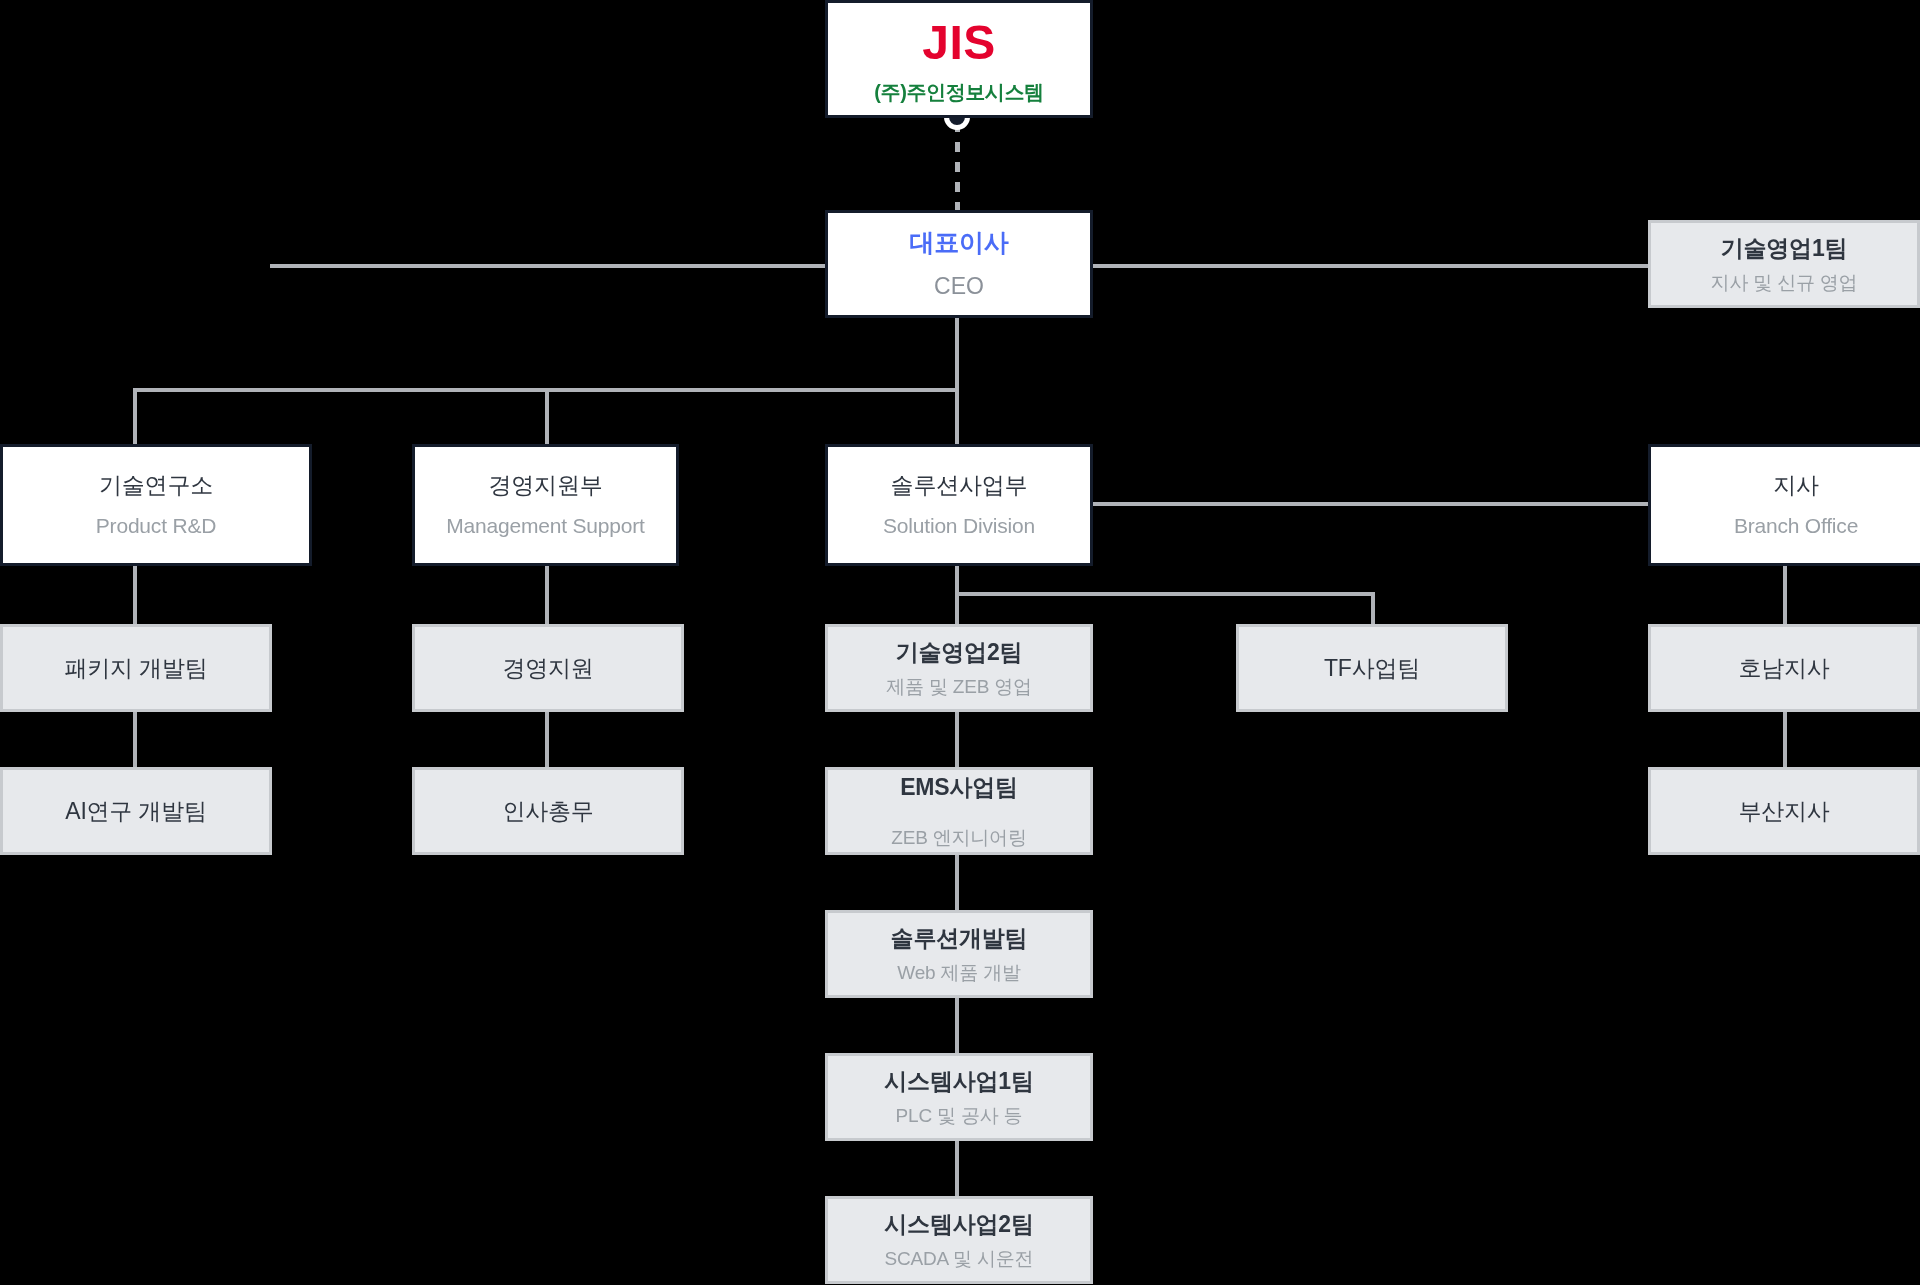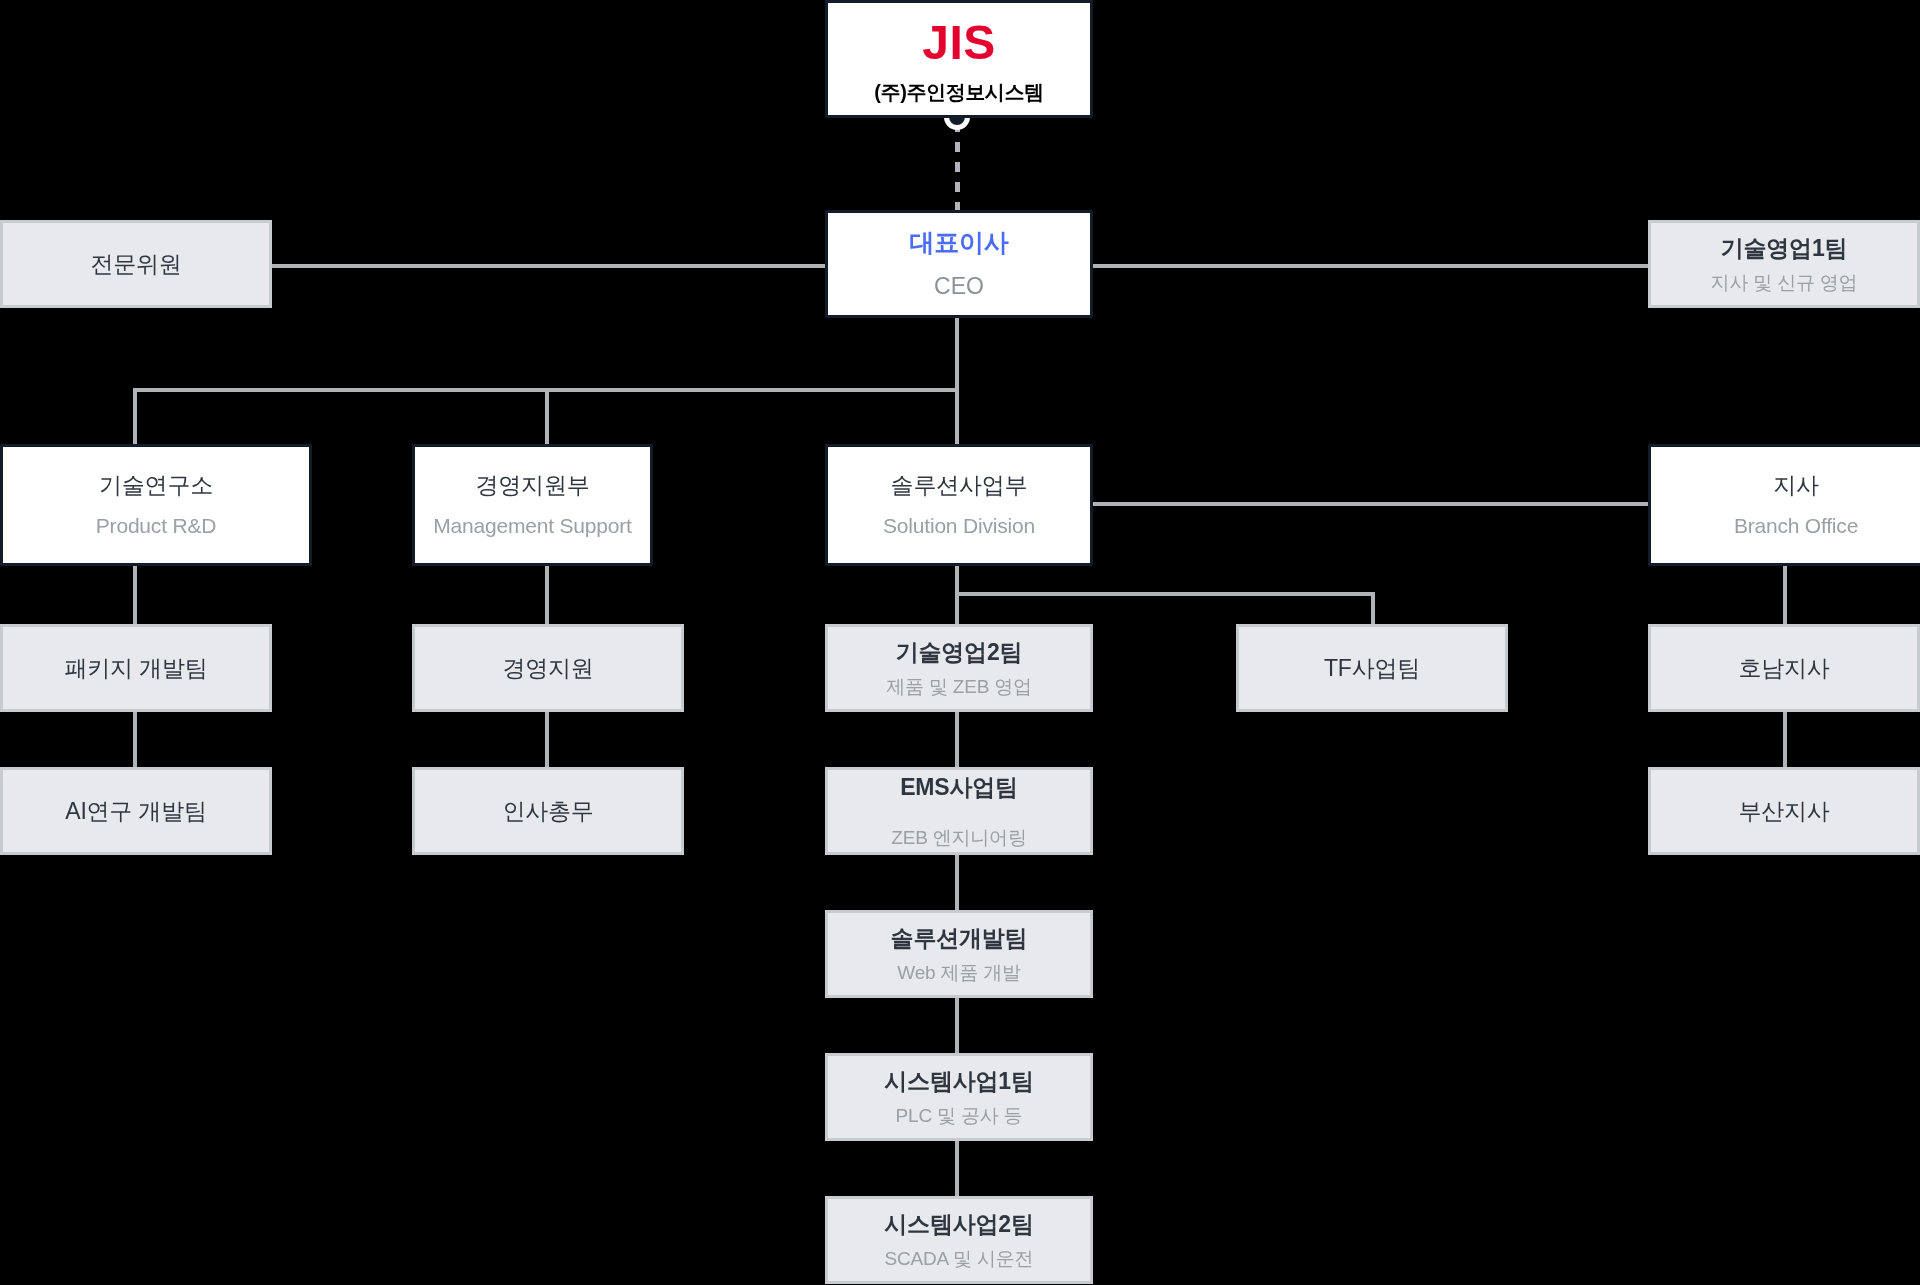--- a/index.html
+++ b/index.html
@@ -92,21 +92,21 @@
   
   .brand-mark {
     font-size: 48px;
     font-weight: 700;
     color: #e4032e;
     letter-spacing: 0.5px;
   }
   .brand-name {
     font-size: 20px;
     font-weight: 700;
-    color: #000000;
+    color: #15803d;
     margin-top: 7px;
     letter-spacing: -0.4px;
   }
 
   .title-ceo {
     font-size: 25px;
     font-weight: 700;
     color: #4a6cf7;
     letter-spacing: -0.3px;
   }
@@ -161,35 +161,32 @@
   <div class="box box-root" style="left:825px; top:0px; width:268px; height:118px;">
     <span class="brand-mark">JIS</span>
     <span class="brand-name">(주)주인정보시스템</span>
   </div>
 
   <div class="box box-div" style="left:825px; top:210px; width:268px; height:108px;">
     <span class="title-ceo">대표이사</span>
     <span class="subtitle-ceo">CEO</span>
   </div>
 
-  <div class="box box-team" style="left:0px; top:220px; width:272px; height:88px;">
-    <span class="title title-plain">전문위원</span>
-  </div>
 
   <div class="box box-team" style="left:1648px; top:220px; width:272px; height:88px;">
     <span class="title">기술영업1팀</span>
     <span class="subtitle subtitle-sm">지사 및 신규 영업</span>
   </div>
 
   <div class="box box-div" style="left:0px; top:444px; width:312px; height:122px;">
     <span class="title title-plain">기술연구소</span>
     <span class="subtitle">Product R&amp;D</span>
   </div>
 
-  <div class="box box-div" style="left:412px; top:444px; width:241px; height:122px;">
+  <div class="box box-div" style="left:412px; top:444px; width:267px; height:122px;">
     <span class="title title-plain">경영지원부</span>
     <span class="subtitle">Management Support</span>
   </div>
 
   <div class="box box-div" style="left:825px; top:444px; width:268px; height:122px;">
     <span class="title title-plain">솔루션사업부</span>
     <span class="subtitle">Solution Division</span>
   </div>
 
   <div class="box box-div" style="left:1648px; top:444px; width:296px; height:122px;">

